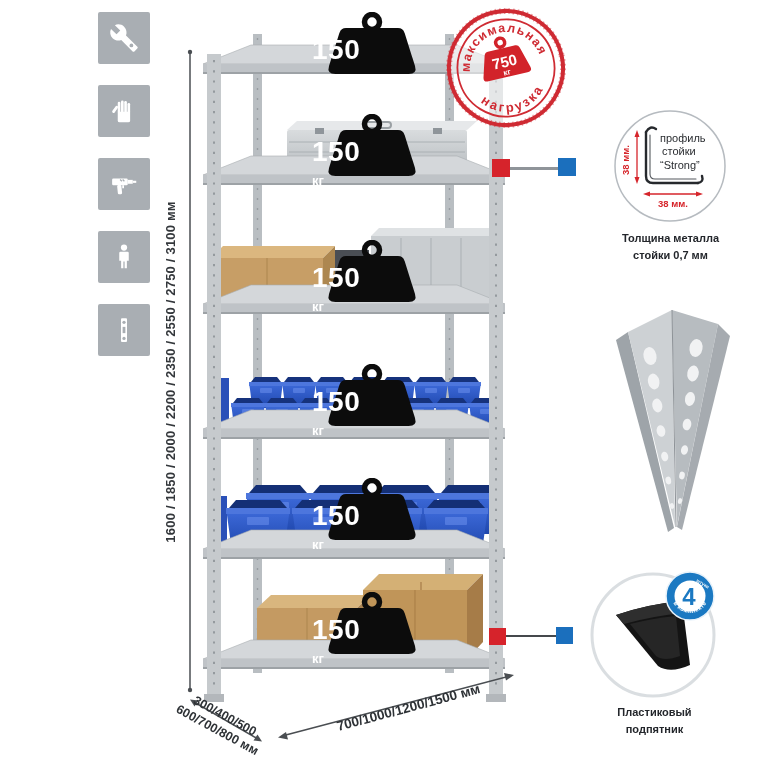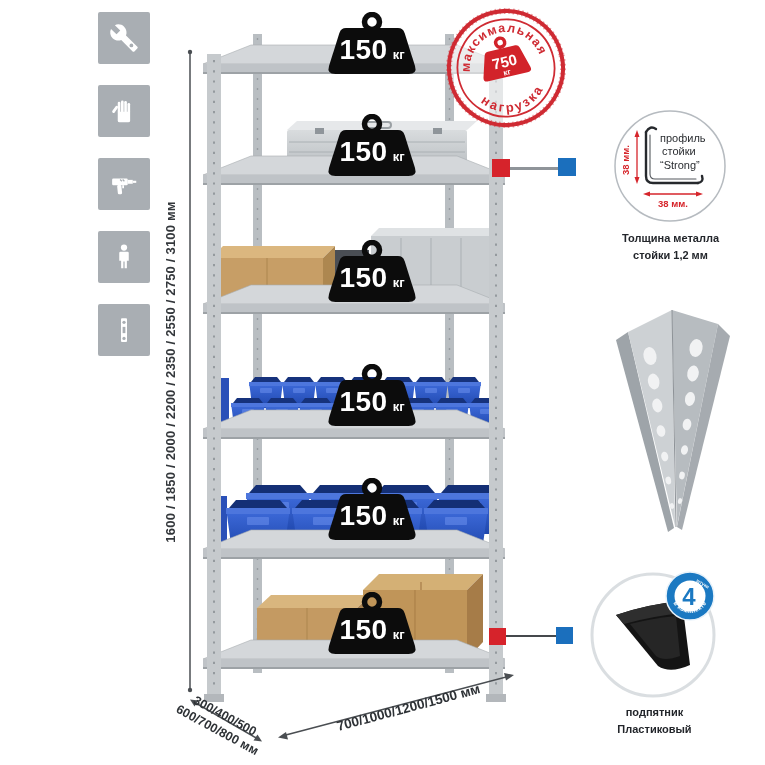--- a/index.html
+++ b/index.html
@@ -13,21 +13,21 @@
 
   
   .height-label{position:absolute;left:-153px;top:363px;width:650px;height:18px;
                 text-align:center;transform:rotate(-90deg);font-size:13px;font-weight:700;
                 color:#33373b;letter-spacing:.2px;white-space:nowrap;}
 
   
   .weight{position:absolute;left:312px;width:120px;height:66px;}
   .weight svg{position:absolute;inset:0;}
   .weight-label{position:absolute;left:0;top:22px;width:100%;display:flex;
-                align-items:baseline;justify-content:center;gap:5px;}
+                align-items:baseline;justify-content:center;gap:5px;flex-direction:column;}
   .weight-value{font-size:28px;font-weight:800;color:#fff;letter-spacing:.5px;}
   .weight-unit{font-size:13px;font-weight:700;color:#fff;}
 
   
   .sq{position:absolute;}
   .sq.red{background:#d6232b;}
   .sq.blue{background:#1b6fbd;}
   .conn-line{position:absolute;}
 
   
@@ -359,21 +359,21 @@
       <text x="65" y="101" text-anchor="middle" font-size="9.5" font-weight="700" fill="#d6252b">38 мм.</text>
     </g>
     <g font-size="11" fill="#2a2d31">
       <text x="52" y="36">профиль</text>
       <text x="54" y="49">стойки</text>
       <text x="52" y="63">“Strong”</text>
     </g>
   </svg>
   <div class="caption" style="left:578px;top:230px;width:185px">
     <span style="display:block">Толщина металла</span>
-    <span style="display:block">стойки 1,2 мм</span>
+    <span style="display:block">стойки 0,7 мм</span>
   </div>
 
   <svg class="abs" style="left:598px;top:296px" width="150" height="245" viewBox="0 0 150 245">
     <polygon points="18,44 30,36 76,232 70,236" fill="#9ea4a9"></polygon>
     <polygon points="30,36 74,14 77,230" fill="#cdd1d4"></polygon>
     <polygon points="74,14 120,28 79,230" fill="#b7bcc0"></polygon>
     <polygon points="120,28 132,40 84,234 79,231" fill="#a6abb0"></polygon>
     <line x1="74" y1="14" x2="78" y2="231" stroke="#8d9297" stroke-width="1"></line>
     <g fill="#f1f2f3">
       <ellipse cx="52" cy="60" rx="6.5" ry="9" transform="rotate(-12 52 60)"></ellipse>
@@ -407,22 +407,22 @@
       </defs>
     <circle cx="26" cy="26" r="24" fill="#1b79c2" stroke="#e8f2fa" stroke-width="1.5"></circle>
     <circle cx="26" cy="26" r="15.5" fill="#fff"></circle>
     <text x="25" y="35" text-anchor="middle" font-size="24" font-weight="800" fill="#1b79c2">4</text>
     <text x="38" y="15" transform="rotate(32 38 15)" text-anchor="middle" font-size="4.6" font-weight="700" fill="#fff">штуки</text>
     <text font-size="6" font-weight="700" fill="#fff" letter-spacing="0.4">
       <textPath href="#badgeArc" startOffset="50%" text-anchor="middle">в комплекте</textPath>
     </text>
   </svg>
   <div class="caption" style="left:567px;top:704px;width:175px">
+    <span style="display:block">Пластиковый</span>
     <span style="display:block">подпятник</span>
-    <span style="display:block">Пластиковый</span>
   </div>
 
   <svg class="abs" style="left:186px;top:694px" width="84" height="54">
     <line x1="8" y1="8" x2="72" y2="45" stroke="#4a4e52" stroke-width="1.6"></line>
     <polygon points="4,5.5 12.5,6.5 8.5,12.5" fill="#4a4e52"></polygon>
     <polygon points="76,47.5 67.5,46.5 71.5,40.5" fill="#4a4e52"></polygon>
   </svg>
   <div class="dim-label depth-label">
     <span style="display:block">300/400/500</span>
     <span style="display:block">600/700/800 мм</span>

